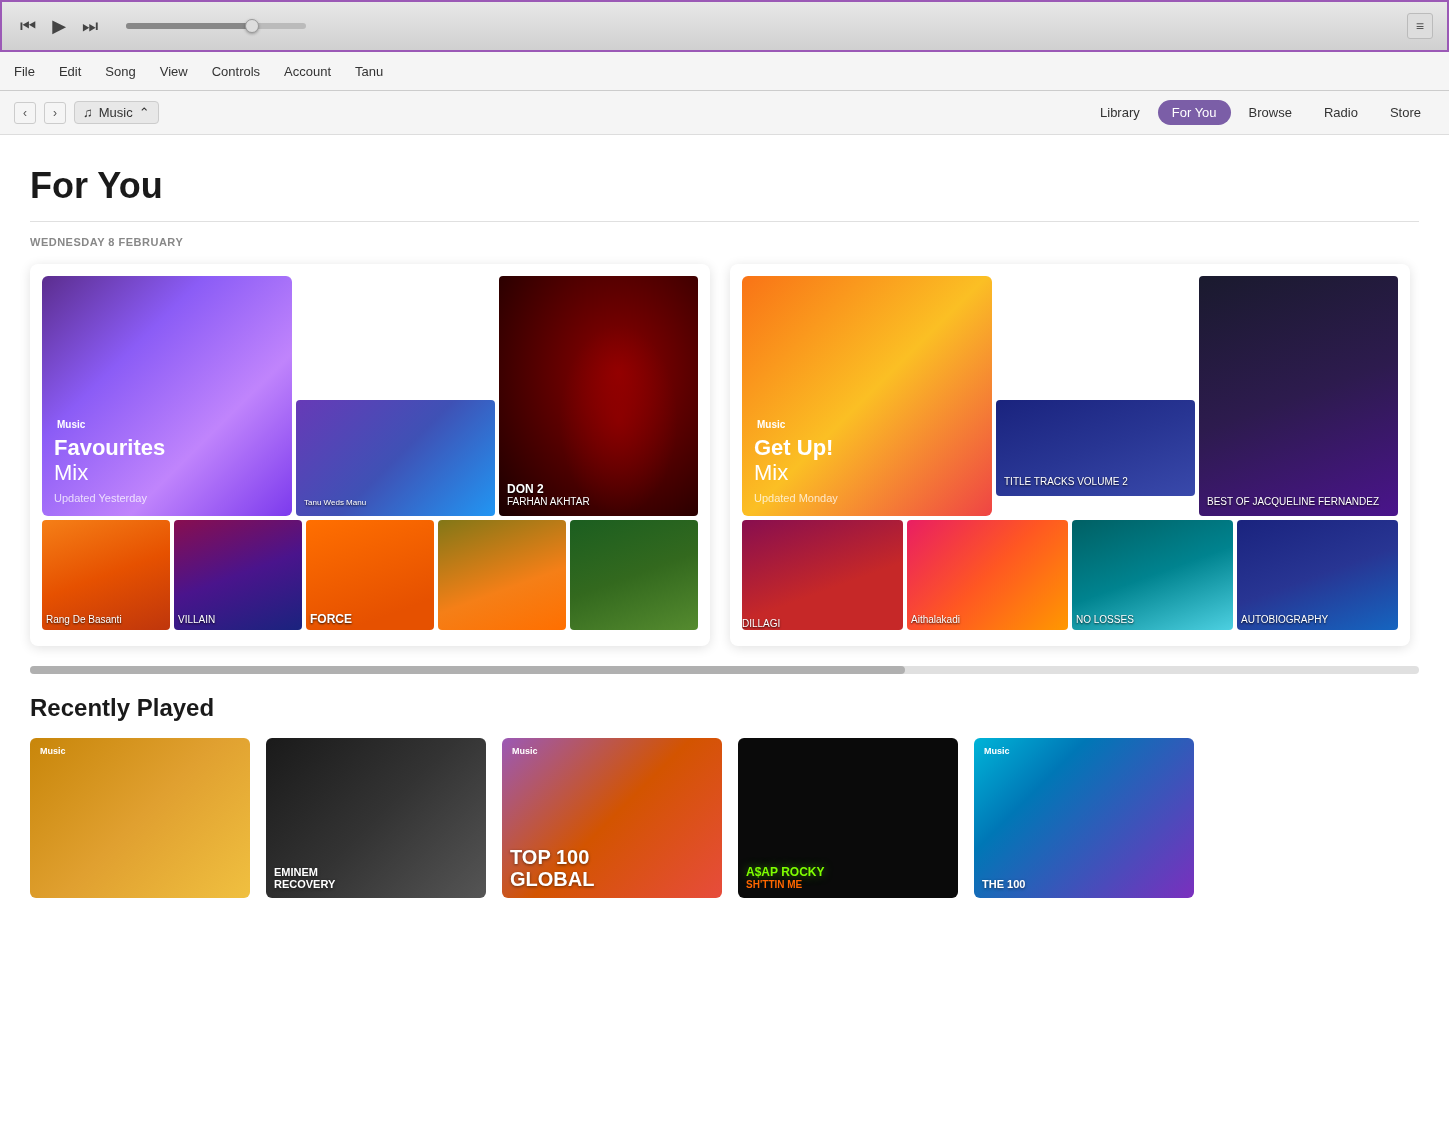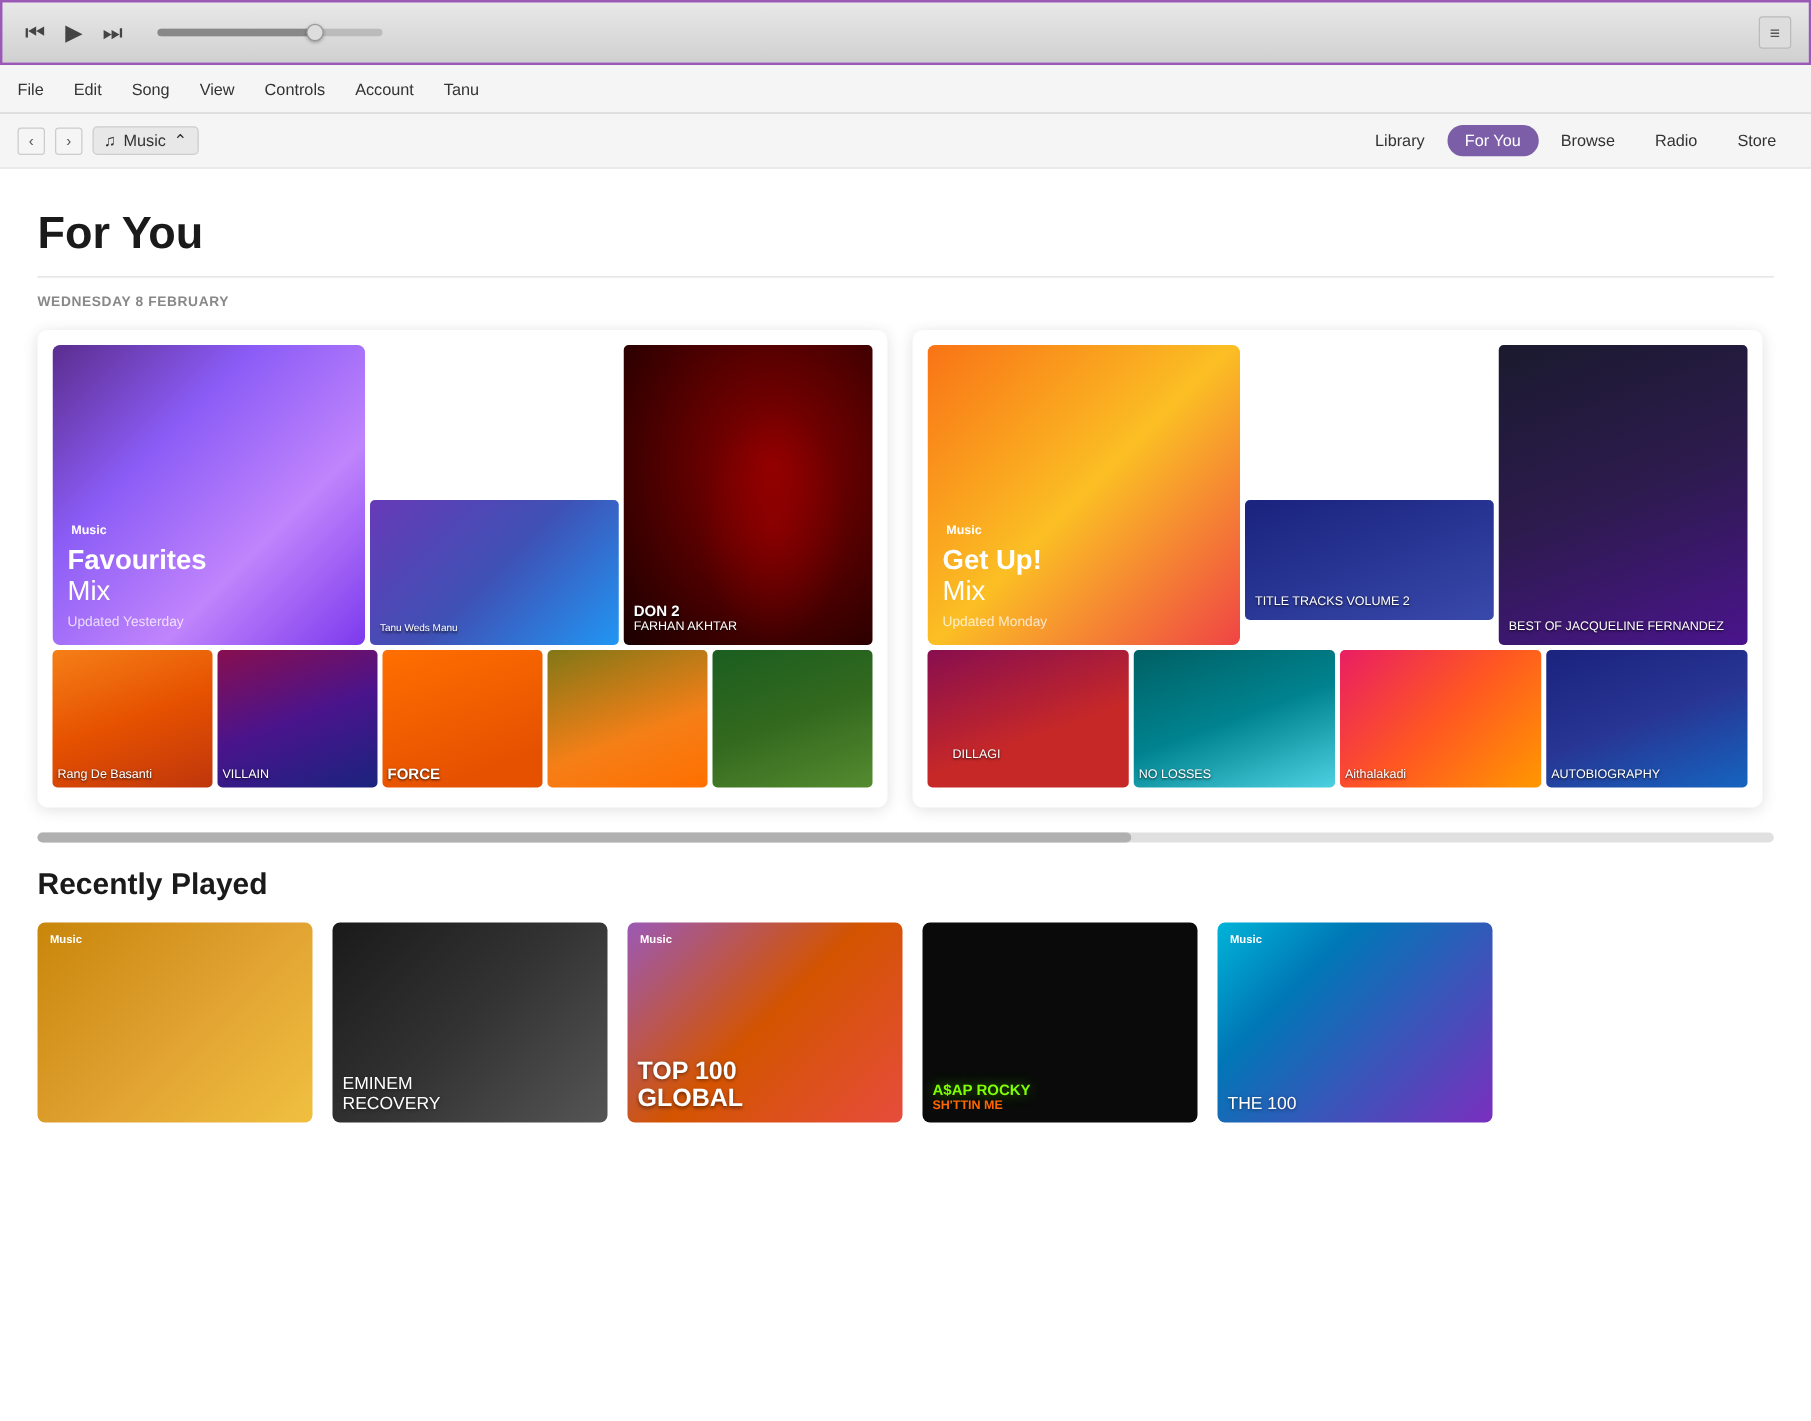--- a/index.html
+++ b/index.html
@@ -358,22 +358,22 @@
       background: linear-gradient(160deg, #006064 0%, #00838f 50%, #4dd0e1 100%);
     }
     .art-auto {
       background: linear-gradient(160deg, #1a237e 0%, #283593 50%, #1565c0 100%);
     }
 
     .recently-c1 { background: linear-gradient(135deg, #c8860a, #e0a030, #f0c040); }
     .recently-c2 { background: linear-gradient(135deg, #1a1a1a, #333, #555); }
 
     .recently-label {
-      font-size: 14px;
-      font-weight: 400;
+      font-size: 11px;
+      font-weight: 700;
       color: white;
       text-shadow: 0 1px 3px rgba(0,0,0,0.5);
     }
     .recently-big-label {
       font-size: 20px;
       font-weight: 900;
       color: white;
       text-shadow: 0 1px 3px rgba(0,0,0,0.5);
       line-height: 1.1;
     }
@@ -562,32 +562,32 @@
           </div>
         </div>
         <div class="secondary-album art-title-tracks" style="position:relative; grid-row:1; grid-column:2; margin-top:124px; height:96px;">
           <div class="album-text-overlay">
             <div class="small-text">TITLE TRACKS VOLUME 2</div>
           </div>
         </div>
 
         <div class="bottom-albums">
           <div class="bottom-album art-dillagi" style="position:relative;">
-            <div class="album-text-overlay" style="padding:20px;">
+            <div class="album-text-overlay" style="padding:0;">
               <div class="small-text">DILLAGI</div>
             </div>
           </div>
+          <div class="bottom-album c-bollywood1" style="position:relative;">
+            <div class="album-text-overlay" style="padding:4px;">
+              <div class="small-text">Aithalakadi</div>
+            </div>
+          </div>
           <div class="bottom-album art-no-losses" style="position:relative;">
             <div class="album-text-overlay" style="padding:4px;">
               <div class="small-text">NO LOSSES</div>
-            </div>
-          </div>
-          <div class="bottom-album c-bollywood1" style="position:relative;">
-            <div class="album-text-overlay" style="padding:4px;">
-              <div class="small-text">Aithalakadi</div>
             </div>
           </div>
           <div class="bottom-album art-auto" style="position:relative;">
             <div class="album-text-overlay" style="padding:4px;">
               <div class="small-text">AUTOBIOGRAPHY</div>
             </div>
           </div>
         </div>
       </div>
     </div>

